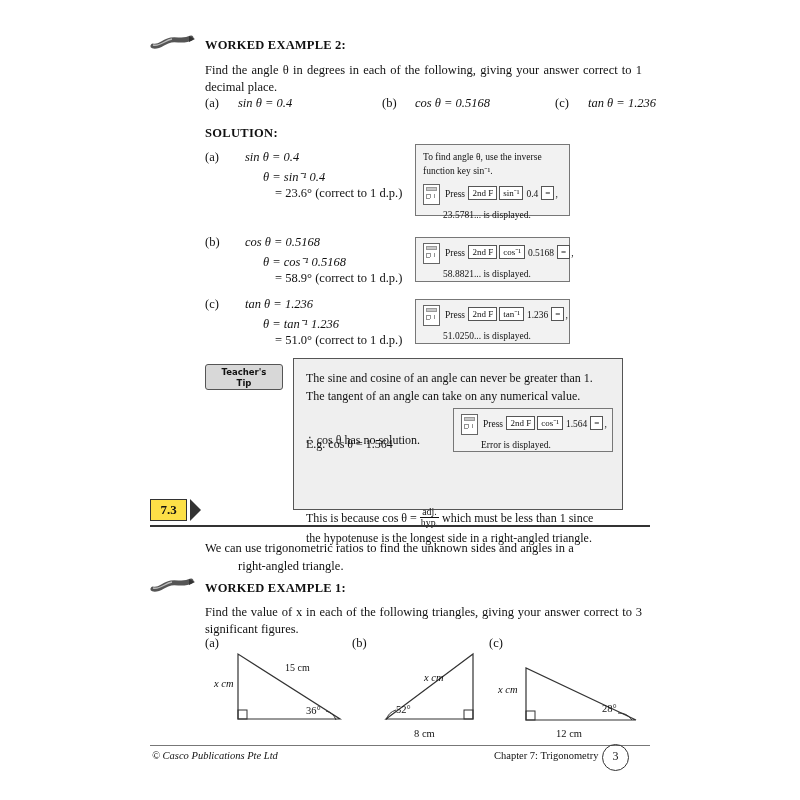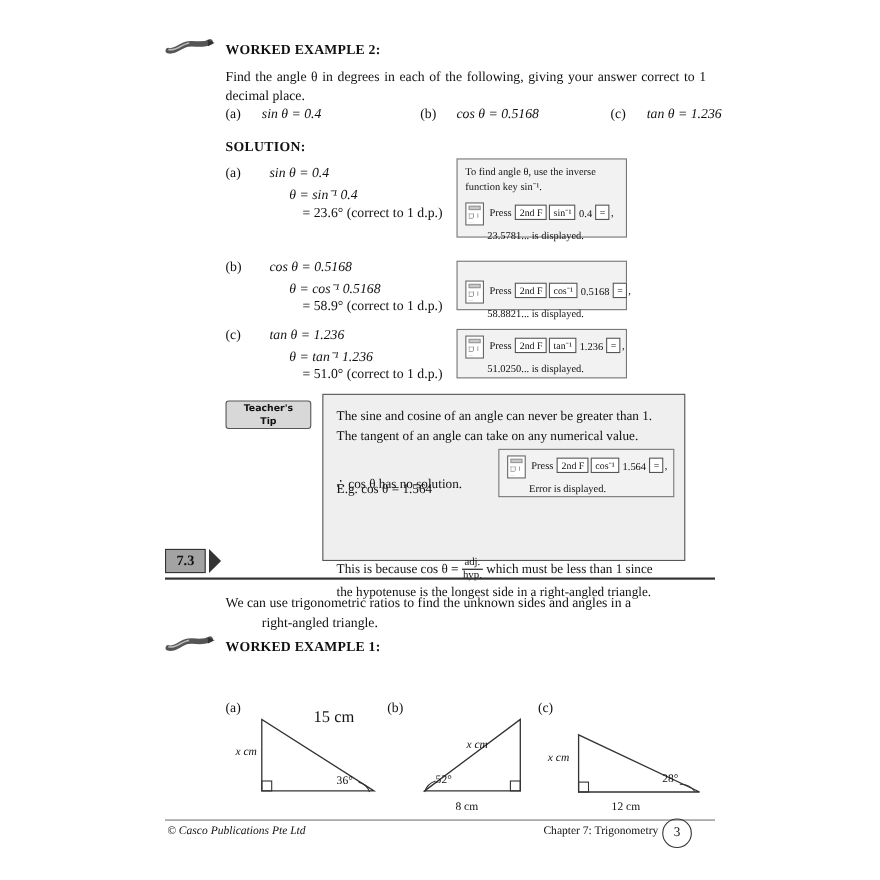--- a/index.html
+++ b/index.html
@@ -122,21 +122,21 @@
 
   
   .sec-num {
     position: absolute;
     border: 1px solid #333;
     font-weight: bold;
     font-size: 13px;
     text-align: center;
     box-sizing: border-box;
     padding-top: 2px;
-    background: #a3a3a3;
+    background: #fde047;
   }
   .sec-arrow {
     position: absolute;
     width: 0; height: 0;
     border-top: 11px solid transparent;
     border-bottom: 11px solid transparent;
     border-left: 11px solid #333;
   }
   .sec-title {
     position: absolute;
@@ -226,21 +226,21 @@
     </div>
     <div style="margin-top:3px; margin-left:20px;">23.5781... is displayed.</div>
   </div>
 
   <div class="blk sz12" style="left:205px; top:235px;">(b)</div>
   <div class="blk sz12 ital" style="left:245px; top:235px;">cos θ = 0.5168</div>
   <div class="blk sz12 ital" style="left:263px; top:253px;">θ = cos⁻¹ 0.5168</div>
   <div class="blk sz12" style="left:275px; top:271px;">= 58.9° (correct to 1 d.p.)</div>
 
   <div class="callout" style="left:415px; top:237px; width:155px; height:45px;">
-    <div style="white-space:nowrap;margin-top:12px;">
+    <div style="white-space:nowrap;">
       <span class="calcicon"></span><span>Press</span>
       <span class="key">2nd F</span><span class="key">cos⁻¹</span><span class="keyplain">0.5168</span><span class="key">=</span>,
     </div>
     <div style="margin-top:3px; margin-left:20px;">58.8821... is displayed.</div>
   </div>
 
   <div class="blk sz12" style="left:205px; top:297px;">(c)</div>
   <div class="blk sz12 ital" style="left:245px; top:297px;">tan θ = 1.236</div>
   <div class="blk sz12 ital" style="left:263px; top:315px;">θ = tan⁻¹ 1.236</div>
   <div class="blk sz12" style="left:275px; top:333px;">= 51.0° (correct to 1 d.p.)</div>
@@ -289,28 +289,29 @@
   <div class="blk sz12" style="left:205px; top:559px;margin-left:33px;">right-angled triangle.</div>
 
   <svg class="pencil" style="left:150px; top:575px;" viewBox="0 0 46 20">
     <path d="M3 14 C9 16, 14 9, 21 8 C28 7, 34 10, 41 6" stroke="#555" stroke-width="5" fill="none" stroke-linecap="round"></path>
     <path d="M39 4 L45 7 L39 10 Z" fill="#333"></path>
     <path d="M3 13 C10 15, 15 8, 22 7" stroke="#bbb" stroke-width="1.4" fill="none"></path>
   </svg>
 
   <div class="blk we-title" style="left:205px; top:581px;">WORKED EXAMPLE 1:</div>
 
+  <div class="blk para" style="left:205px; top:604px; width:437px;">Find the value of x in each of the following triangles, giving your answer correct to 3 significant figures.</div>
 
   <div class="blk sz12" style="left:205px; top:636px;">(a)</div>
   <svg style="position:absolute; left:228px; top:644px;" width="120" height="84" viewBox="0 0 120 84">
     <polygon points="10,75 10,10 112,75" fill="none" stroke="#333" stroke-width="1.2"></polygon>
     <rect x="10" y="66" width="9" height="9" fill="none" stroke="#333" stroke-width="1"></rect>
   </svg>
   <div class="blk" style="left:214px; top:678px; font-size:10.5px;"><span class="ital">x cm</span></div>
-  <div class="blk" style="left:285px; top:644px; font-size:15px;">15 cm</div>
+  <div class="blk" style="left:285px; top:662px; font-size:10px;">15 cm</div>
   <div class="blk" style="left:306px; top:705px; font-size:10.5px;">36°</div>
   <svg style="position:absolute; left:318px; top:700px;" width="22" height="22" viewBox="0 0 22 22">
     <path d="M18 20 A 14 14 0 0 0 8 11" fill="none" stroke="#333" stroke-width="1"></path>
   </svg>
 
   <div class="blk sz12" style="left:352px; top:636px;">(b)</div>
   <svg style="position:absolute; left:378px; top:644px;" width="110" height="84" viewBox="0 0 110 84">
     <polygon points="8,75 95,10 95,75" fill="none" stroke="#333" stroke-width="1.2"></polygon>
     <rect x="86" y="66" width="9" height="9" fill="none" stroke="#333" stroke-width="1"></rect>
   </svg>

